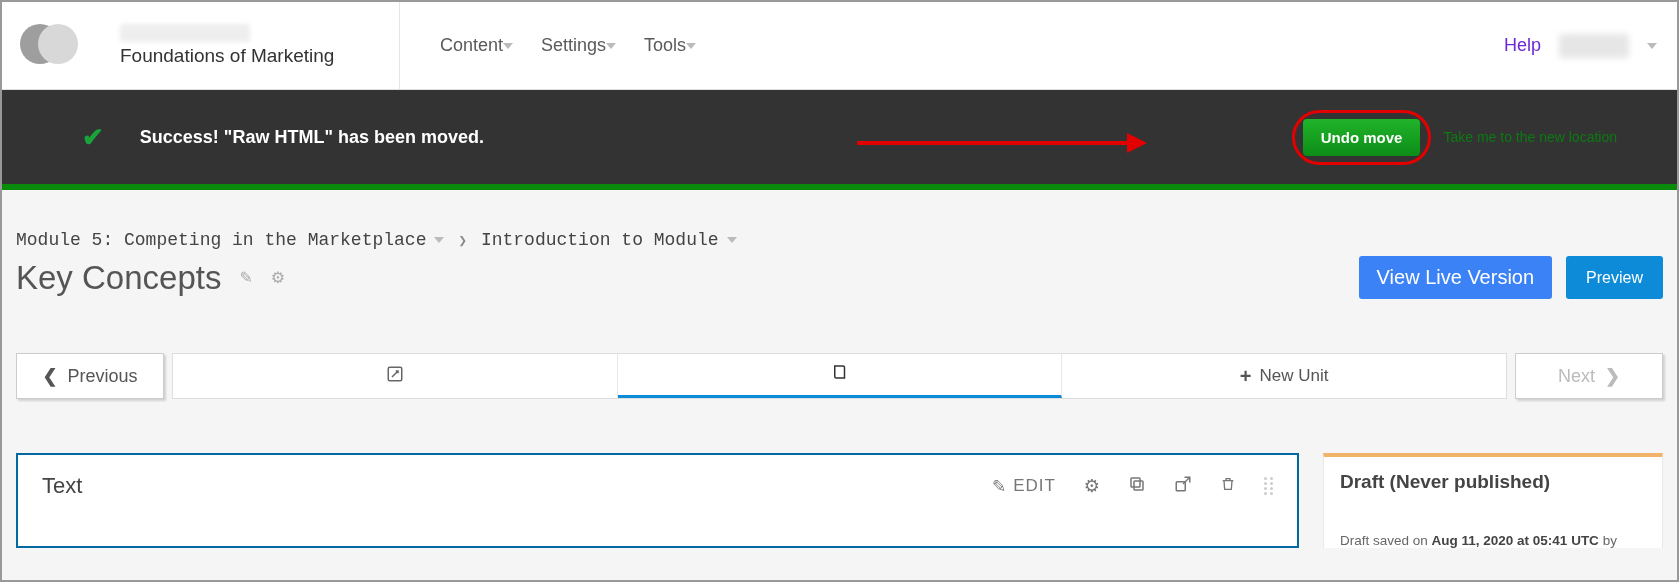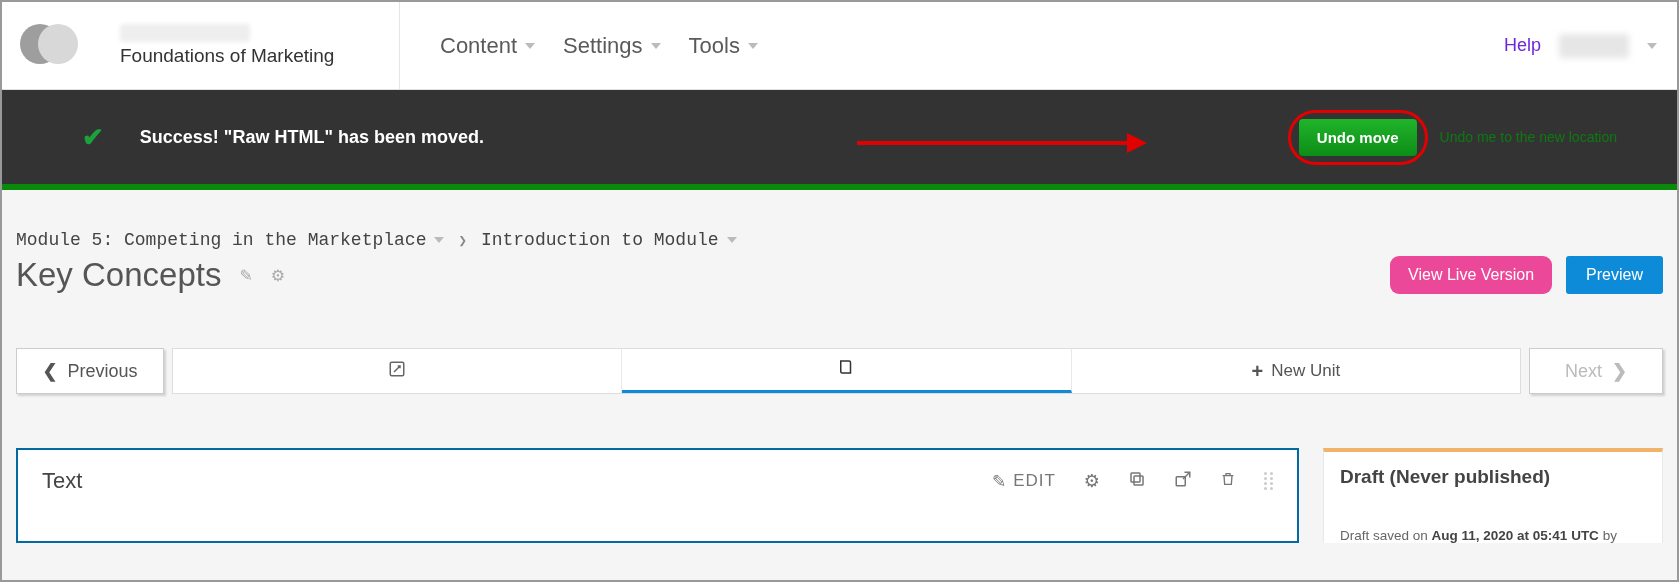--- a/index.html
+++ b/index.html
@@ -55,24 +55,24 @@
   .nav {
     display:flex;
     align-items:center;
     padding-left: 40px;
     gap: 28px;
     flex:1;
   }
   .nav-item {
     display:flex;
     align-items:center;
-    font-size:22px;
+    font-size:18px;
     color:#5a5a5a;
     cursor:pointer;
-    gap:8px;
+    gap:0;
   }
   .caret-down {
     width:0; height:0;
     border-left:5px solid transparent;
     border-right:5px solid transparent;
     border-top:6px solid #bbb;
   }
   .header-right {
     display:flex; align-items:center; gap:18px;
   }
@@ -156,26 +156,26 @@
     font-weight:300;
     color:#555;
   }
   .title-icon { color:#aaa; font-size:16px; cursor:pointer;}
   .title-right {
     margin-left:auto;
     display:flex;
     gap:14px;
   }
   .btn-live {
-    background:#ec4899;
+    background:#3b82f6;
     color:#fff;
     border:none;
-    border-radius:9px;
+    border-radius:3px;
     padding:10px 18px;
-    font-size:16px;
+    font-size:20px;
     cursor:default;
   }
   .btn-preview {
     background:#0d8bd9;
     color:#fff;
     border:none;
     border-radius:3px;
     padding:10px 20px;
     font-size:16px;
     cursor:pointer;
@@ -194,21 +194,21 @@
     box-shadow: 2px 2px 2px rgba(0,0,0,0.15);
     display:flex;
     align-items:center;
     justify-content:center;
     font-size:18px;
     color:#555;
     gap:10px;
     cursor:pointer;
   }
   .prev-btn { width:148px; height:46px; }
-  .next-btn { width:134px; height:46px; color:#bbb; }
+  .next-btn { width:148px; height:46px; color:#bbb; }
   .tabset {
     flex:1;
     display:flex;
     background:#fff;
     border:1px solid #ddd;
     height:46px;
     margin:0 8px;
   }
   .tab {
     flex:1;
@@ -325,21 +325,21 @@
 
   <svg class="arrow-svg arrow-annot" width="290" height="26">
     <line x1="0" y1="13" x2="270" y2="13" stroke="#e30000" stroke-width="4"></line>
     <polygon points="270,3 290,13 270,23" fill="#e30000"></polygon>
   </svg>
 
   <div class="notif-actions">
     <span class="undo-highlight">
       <button class="undo-btn">Undo move</button>
     </span>
-    <a class="take-link">Undo me to the new location</a>
+    <a class="take-link">Take me to the new location</a>
   </div>
 </div>
 
 <div class="main">
   <div class="breadcrumb">
     <div class="bc-item">
       <span>Module 5: Competing in the Marketplace</span>
       <span class="caret-down"></span>
     </div>
     <span class="bc-sep">❯</span>

